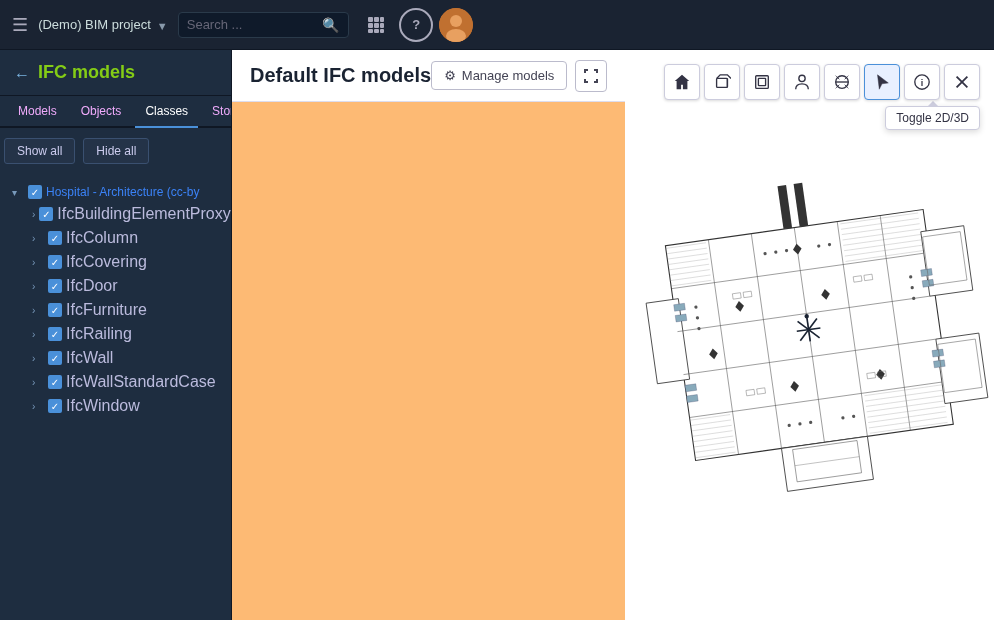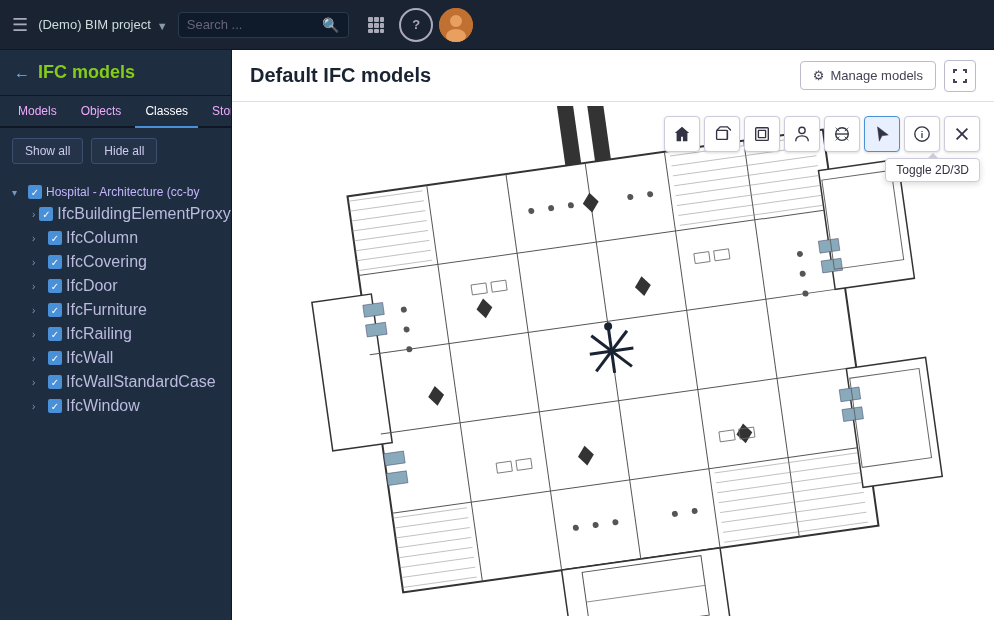--- a/index.html
+++ b/index.html
@@ -32,41 +32,41 @@
     
     .sidebar { width: 232px; background: #1e2d40; border-right: 1px solid #0f1724; display: flex; flex-direction: column; overflow: hidden; flex-shrink: 0; }
     .sidebar-header { display: flex; align-items: center; gap: 8px; padding: 12px 14px; border-bottom: 1px solid #0f1724; }
     .sidebar-back { cursor: pointer; color: #7ab3e0; font-size: 16px; }
     .sidebar-title { font-size: 18px; font-weight: 600; color: #84cc16; }
 
     .sidebar-tabs { display: flex; border-bottom: 2px solid #0f1724; padding: 0 8px; gap: 4px; }
     .sidebar-tab { padding: 8px 10px; font-size: 12px; color: #f0abfc; cursor: pointer; border-bottom: 2px solid transparent; margin-bottom: -2px; }
     .sidebar-tab.active { color: #fff; border-bottom: 2px solid #4a90d9; }
 
-    .sidebar-actions { display: flex; gap: 8px; padding: 10px 12px; }
+    .sidebar-actions { display: flex; gap: 8px; padding: 10px 4px; }
     .sidebar-btn { padding: 5px 12px; font-size: 12px; border: 1px solid #3a5070; border-radius: 3px; background: #243348; color: #cce; cursor: pointer; }
 
     .sidebar-tree { flex: 1; overflow-y: auto; padding: 4px 0; }
     .sidebar-tree::-webkit-scrollbar { width: 4px; }
     .sidebar-tree::-webkit-scrollbar-thumb { background: #3a5070; border-radius: 2px; }
 
     .tree-root { padding: 4px 8px; }
     .tree-root-header { display: flex; align-items: center; gap: 4px; padding: 3px 4px; cursor: pointer; border-radius: 3px; }
     .tree-caret { font-size: 10px; color: #7899bb; width: 12px; }
     .tree-checkbox { width: 14px; height: 14px; border: 2px solid #4a90d9; background: #4a90d9; border-radius: 2px; display: flex; align-items: center; justify-content: center; flex-shrink: 0; }
     .tree-checkbox::after { content: '✓'; font-size: 10px; color: #fff; }
-    .tree-root-label { font-size: 12px; color: #c4b5fd; }
+    .tree-root-label { font-size: 12px; color: #3b82f6; }
 
     .tree-children { padding-left: 20px; }
     .tree-item { display: flex; align-items: center; gap: 4px; padding: 3px 4px; cursor: pointer; border-radius: 3px; }
     .tree-item-caret { font-size: 10px; color: #7899bb; width: 12px; }
     .tree-item-label { font-size: 16px; color: #bbd; }
 
     
-    .content { flex: 1; display: flex; flex-direction: column; background: #0ea5e9; }
+    .content { flex: 1; display: flex; background: #fdba74; }
     .content-header { display: flex; align-items: center; justify-content: space-between; padding: 12px 18px; background: #fff; border-bottom: 1px solid #dde; height: 52px; }
     .content-title { font-size: 20px; font-weight: 600; color: #1a2332; }
     .manage-models-btn { display: flex; align-items: center; gap: 6px; padding: 6px 12px; border: 1px solid #bbc; border-radius: 4px; background: #fff; color: #445; font-size: 13px; cursor: pointer; }
     .fullscreen-btn { width: 32px; height: 32px; display: flex; align-items: center; justify-content: center; border: 1px solid #bbc; border-radius: 4px; cursor: pointer; color: #445; }
     .header-right { display: flex; align-items: center; gap: 8px; }
 
     
     .viewer { flex: 1; position: relative; overflow: hidden; background: #fff; }
     .viewer-toolbar { position: absolute; top: 14px; right: 14px; display: flex; gap: 4px; z-index: 10; }
     .toolbar-btn { width: 36px; height: 36px; display: flex; align-items: center; justify-content: center; background: #fff; border: 1px solid #ccd; border-radius: 4px; cursor: pointer; color: #334; font-size: 16px; box-shadow: 0 1px 3px rgba(0,0,0,0.15); }

